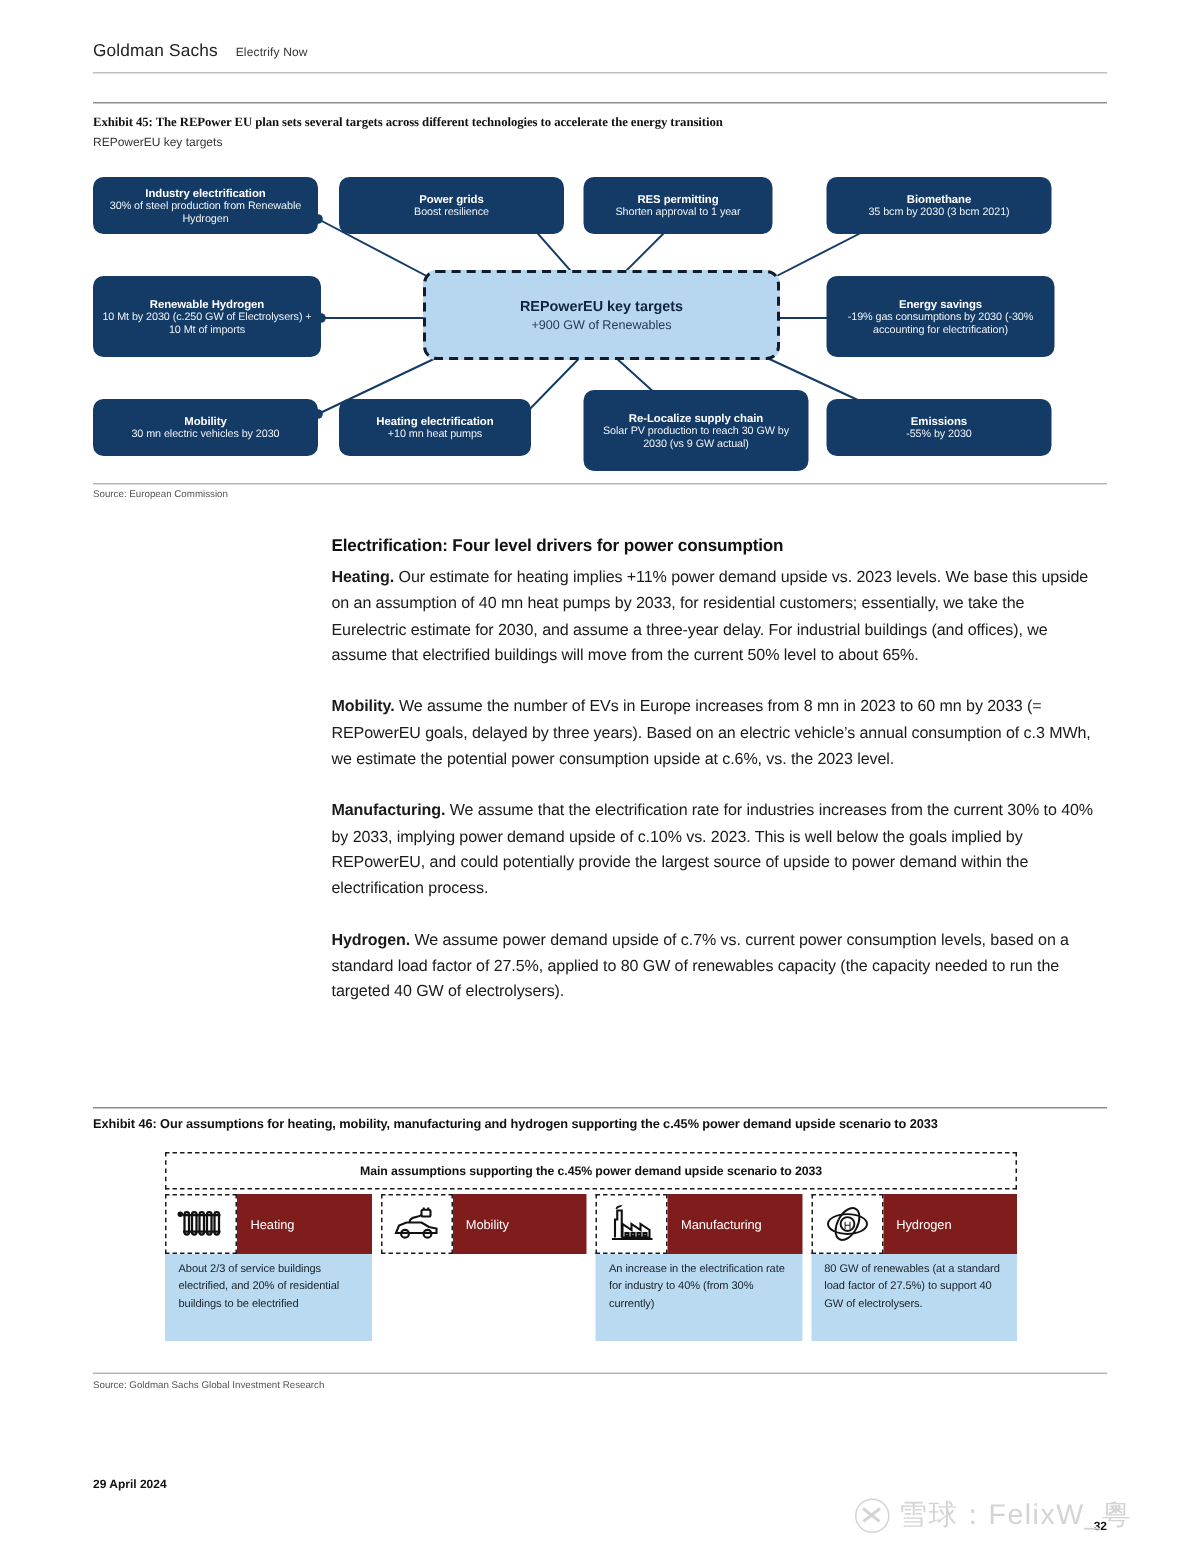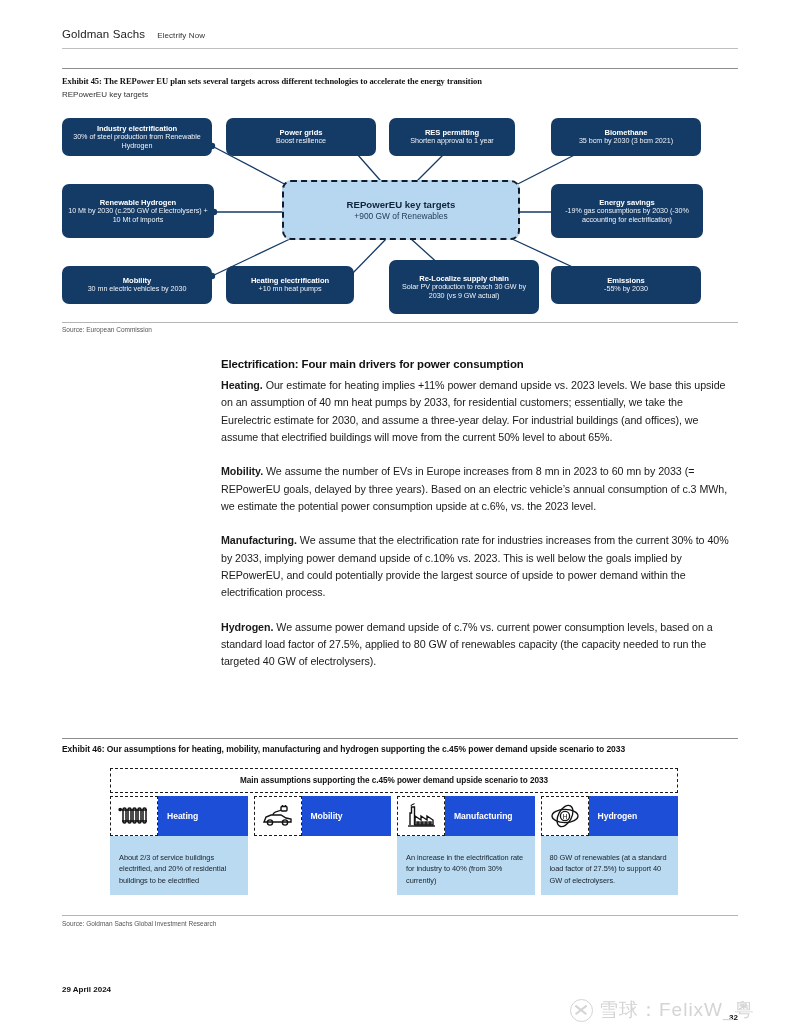--- a/index.html
+++ b/index.html
@@ -208,32 +208,32 @@
     border: 1.6px dashed #1b1b1b;
     background: #ffffff;
     display: flex;
     align-items: center;
     justify-content: center;
     box-sizing: border-box;
     flex: 0 0 48px;
   }
   .card-label {
     flex: 1 1 auto;
-    background: #1d4ed8;
+    background: #7f1d1d;
     color: #fff;
     display: flex;
     align-items: center;
     padding-left: 9px;
     font-size: 8.6px;
-    font-weight: bold;
+    font-weight: normal;
     letter-spacing: -.05px;
   }
   .card-body {
     background: #b9daf0;
-    padding: 16px 9px 9px 9px;
+    padding: 4px 9px 9px 9px;
     font-size: 7.4px;
     line-height: 1.55;
     color: #17202b;
     min-height: 58px;
     box-sizing: border-box;
     letter-spacing: -.05px;
   }
 
   
   .footer-date {
@@ -386,21 +386,21 @@
   <div class="center-node" style="left:220px; top:72px; width:238px; height:60px;">
     <span class="c-title">REPowerEU key targets</span>
     <span class="c-desc">+900 GW of Renewables</span>
   </div>
 </div>
 
 <div class="rule-thin" style="left:62px; top:322px; width:676px;"></div>
 <div class="source-line" style="left:62px; top:326px;">Source: European Commission</div>
 
 <div id="body-copy">
-  <h3>Electrification: Four main drivers for power consumption</h3>
+  <h3>Electrification: Four level drivers for power consumption</h3>
 
   <p>
     <span class="lead">Heating.</span><span> Our estimate for heating implies +11% power demand upside vs. 2023 levels. We base this upside on an assumption of 40 mn heat pumps by 2033, for residential customers; essentially, we take the Eurelectric estimate for 2030, and assume a three-year delay. For industrial buildings (and offices), we assume that electrified buildings will move from the current 50% level to about 65%.</span>
   </p>
 
   <p>
     <span class="lead">Mobility.</span><span> We assume the number of EVs in Europe increases from 8 mn in 2023 to 60 mn by 2033 (= REPowerEU goals, delayed by three years). Based on an electric vehicle’s annual consumption of c.3 MWh, we estimate the potential power consumption upside at c.6%, vs. the 2023 level.</span>
   </p>
 
   <p>

